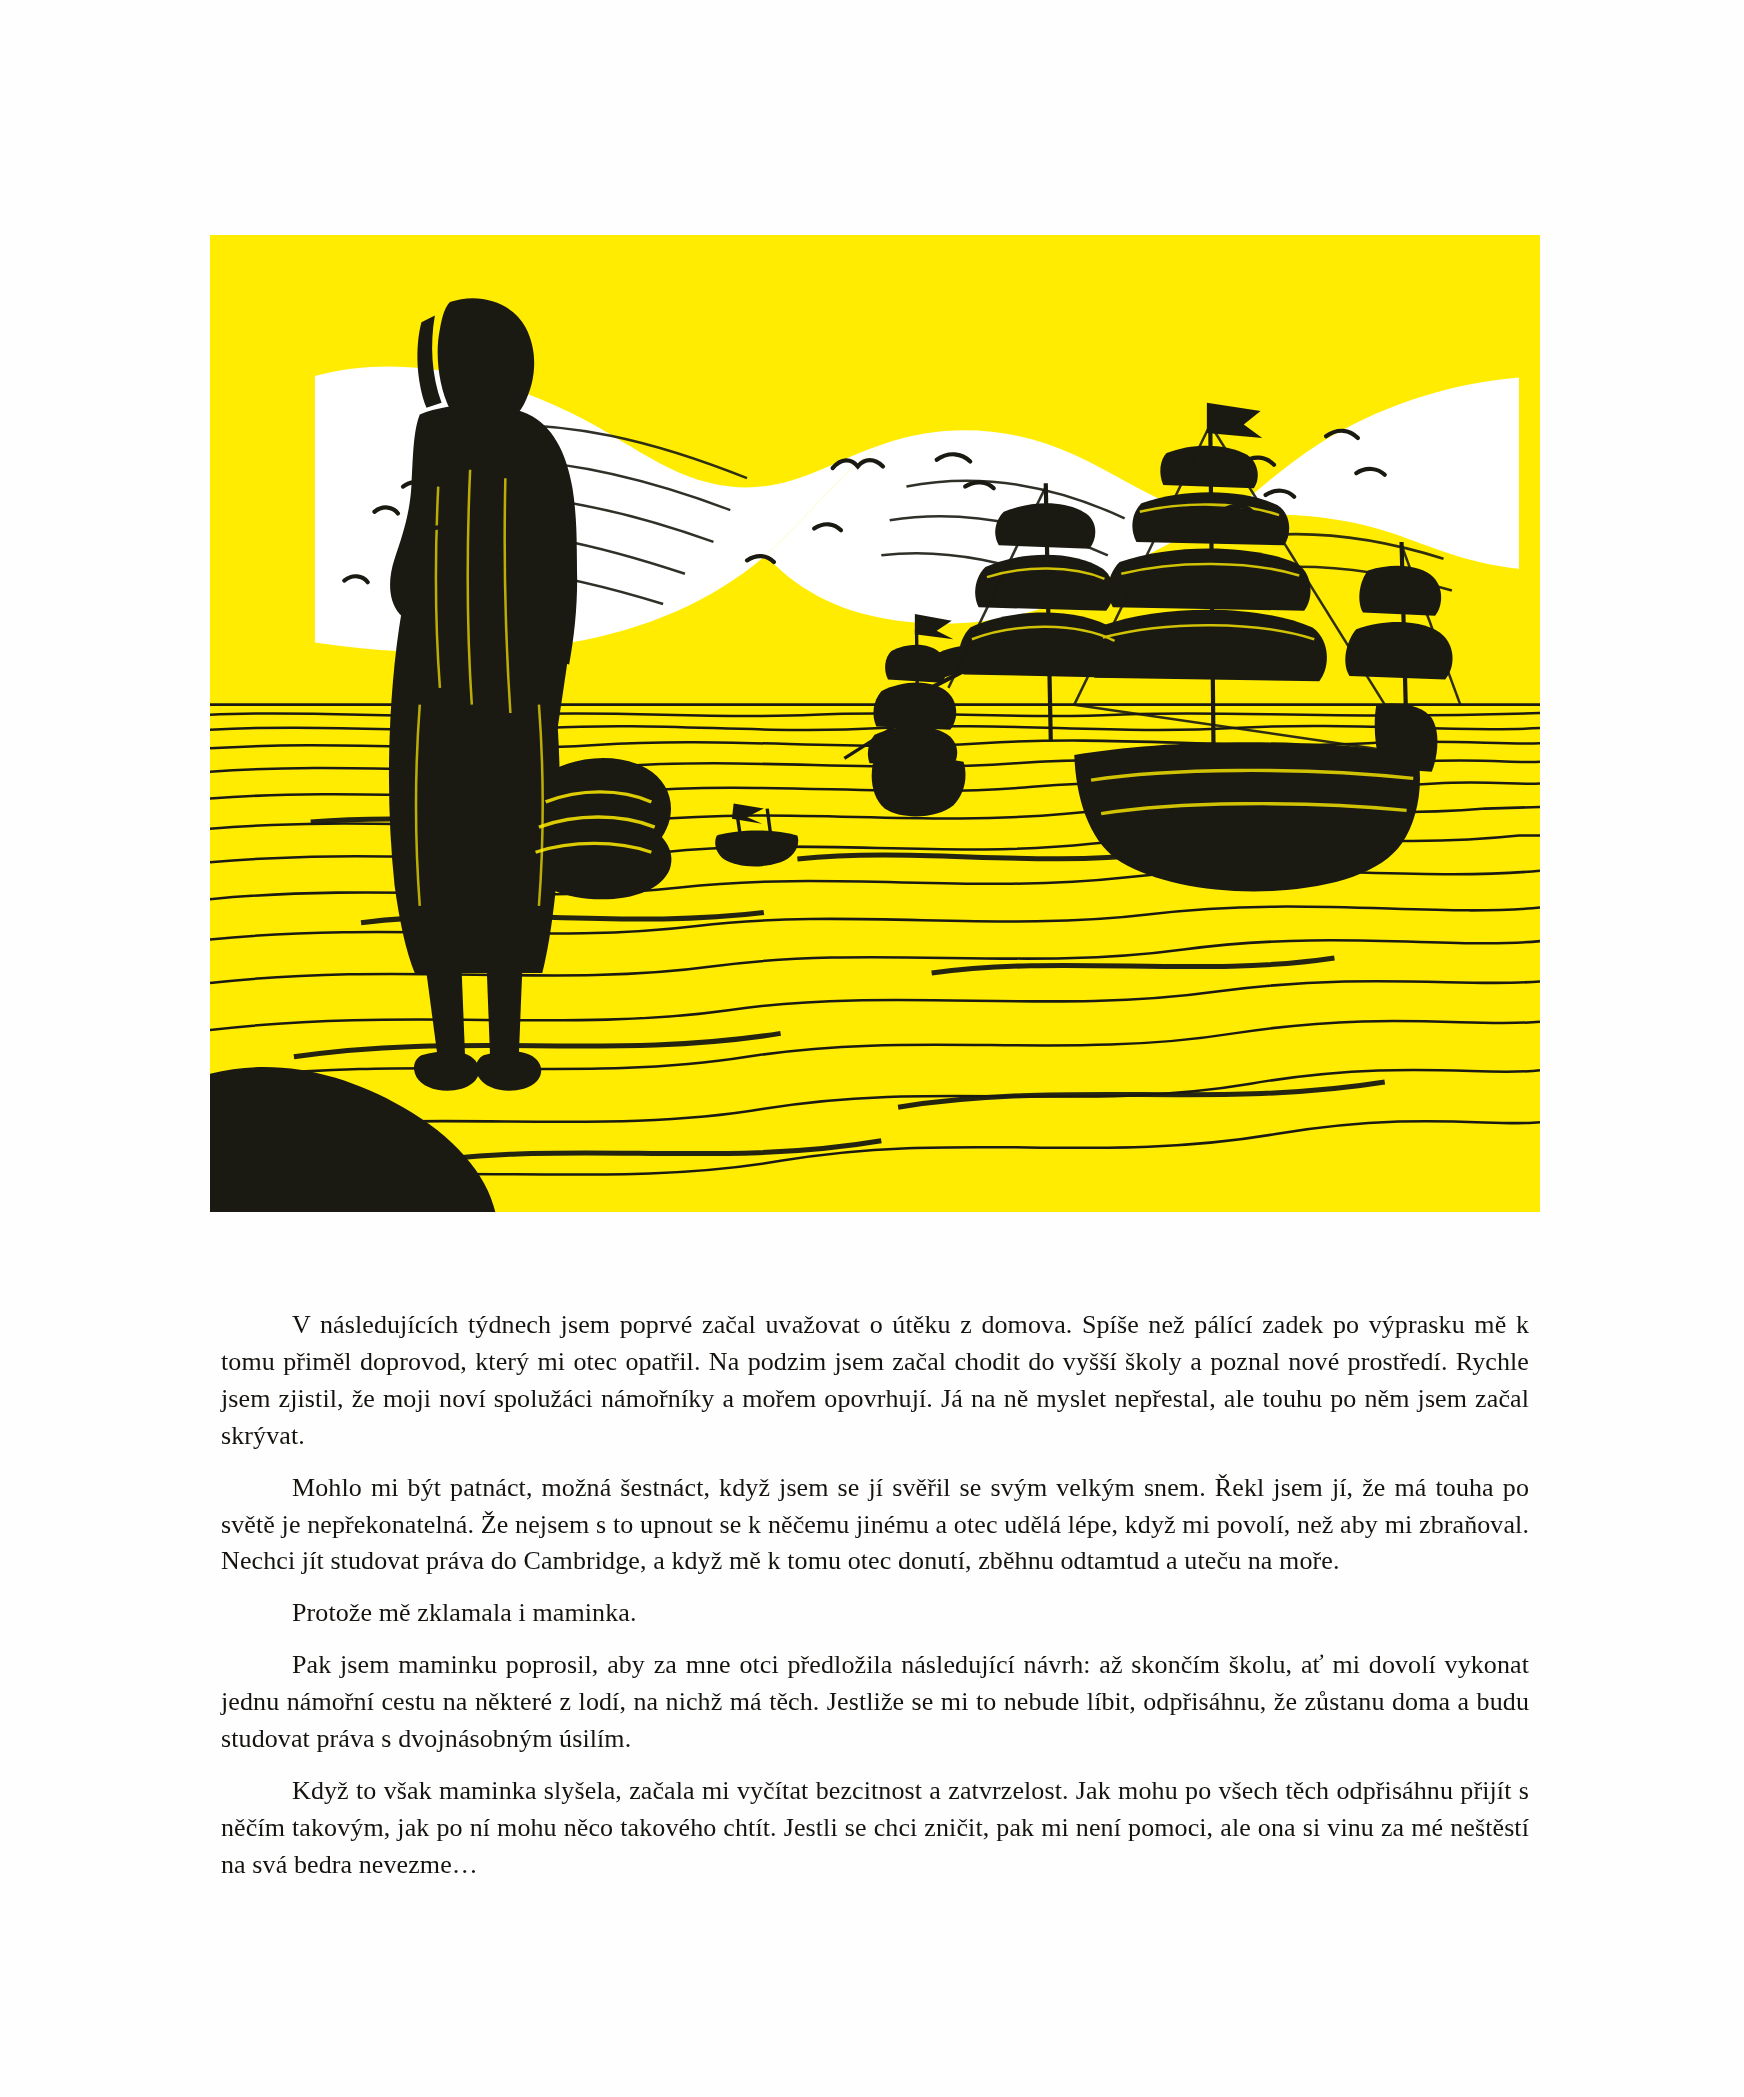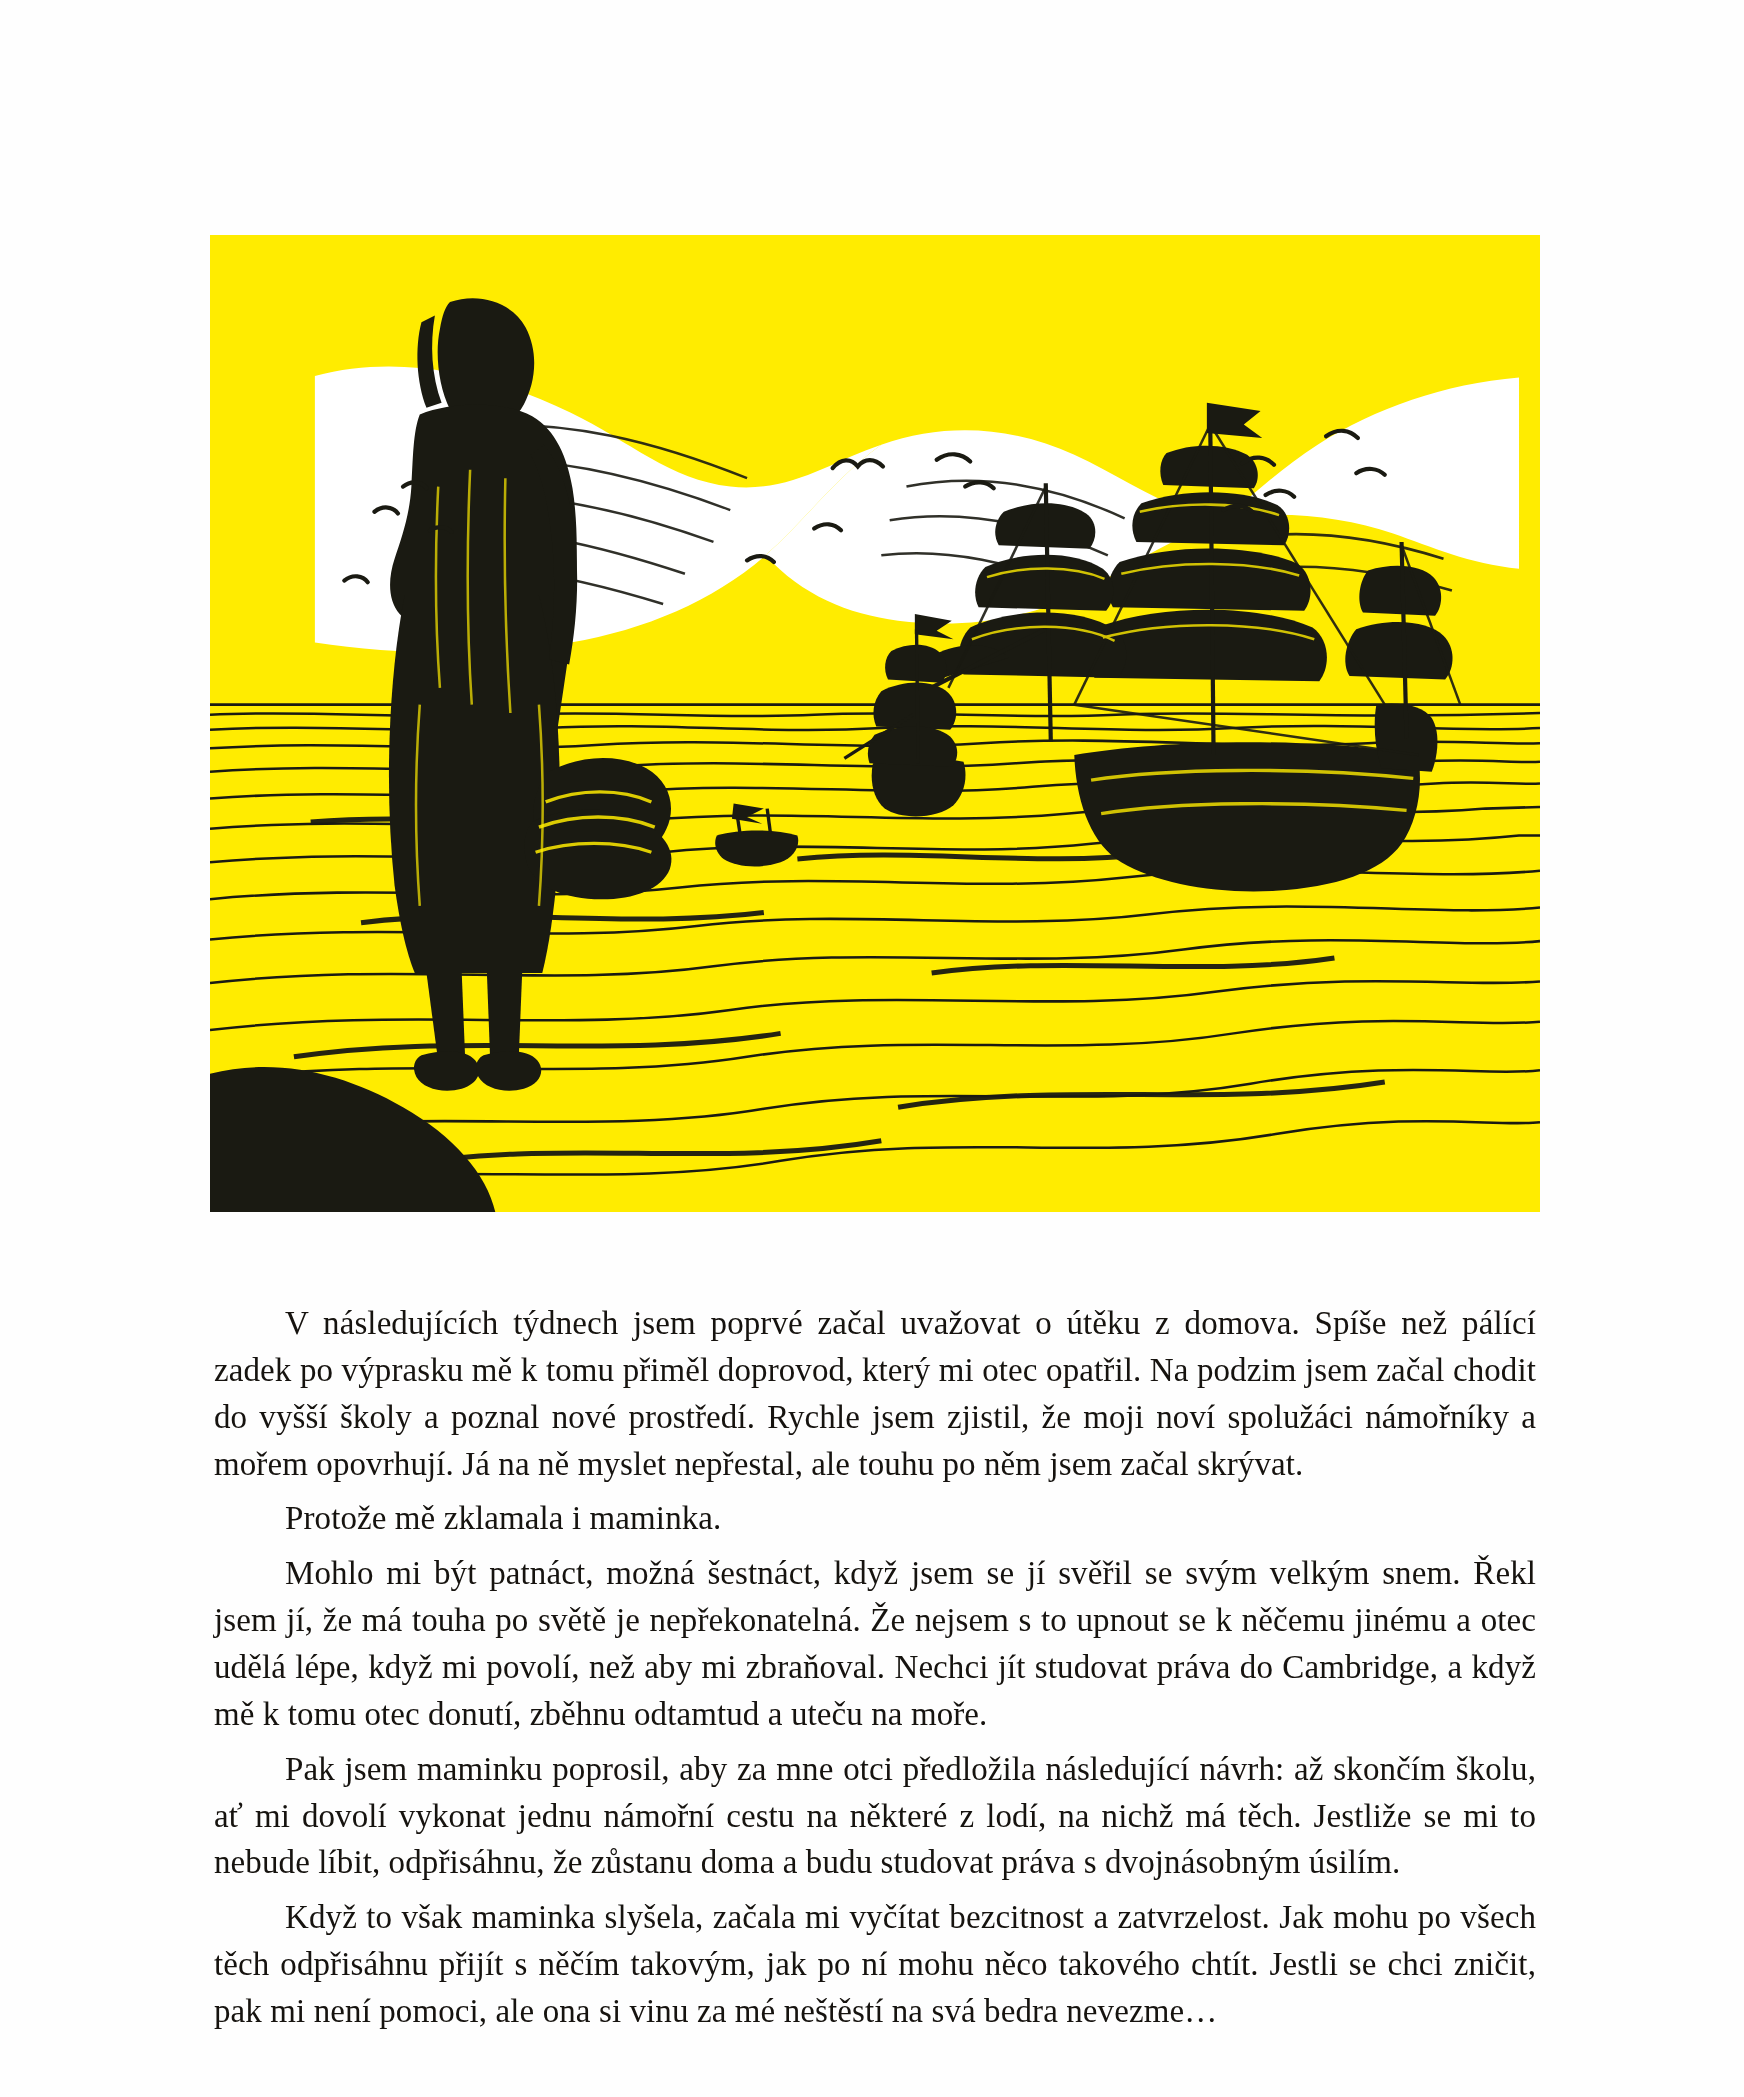--- a/index.html
+++ b/index.html
@@ -35,22 +35,22 @@
   }
 
   
   .text-block {
     position: absolute;
     left: 206px;
     top: 1292px;
     width: 1338px;
   }
   .para {
-    margin: 8px;
-    font-size: 33px;
+    margin: 15px;
+    font-size: 26px;
     line-height: 1.42;
     text-align: justify;
     text-justify: inter-word;
     color: #16130f;
     letter-spacing: 0.1px;
   }
   .para.indent {
     text-indent: 71px;
   }
   .para + .para {
@@ -250,20 +250,20 @@
         <path d="M262 352 C 272 346 282 348 288 354"></path>
         <path d="M160 412 C 170 404 182 406 188 414"></path>
         <path d="M640 388 C 652 380 664 382 672 390"></path>
         <path d="M720 350 C 732 342 744 344 752 352"></path>
       </g>
     </svg>
   </div>
 
   <div class="text-block">
     <p class="para indent">V následujících týdnech jsem poprvé začal uvažovat o útěku z domova. Spíše než pálící zadek po výprasku mě k tomu přiměl doprovod, který mi otec opatřil. Na podzim jsem začal chodit do vyšší školy a poznal nové prostředí. Rychle jsem zjistil, že moji noví spolužáci námořníky a mořem opovrhují. Já na ně myslet nepřestal, ale touhu po něm jsem začal skrývat.</p>
+    <p class="para indent">Mohlo mi být patnáct, možná šestnáct, když jsem se jí svěřil se svým velkým snem. Řekl jsem jí, že má touha po světě je nepřekonatelná. Že nejsem s to upnout se k něčemu jinému a otec udělá lépe, když mi povolí, než aby mi zbraňoval. Nechci jít studovat práva do Cambridge, a když mě k tomu otec donutí, zběhnu odtamtud a uteču na moře.</p>
     <p class="para indent">Protože mě zklamala i maminka.</p>
-    <p class="para indent">Mohlo mi být patnáct, možná šestnáct, když jsem se jí svěřil se svým velkým snem. Řekl jsem jí, že má touha po světě je nepřekonatelná. Že nejsem s to upnout se k něčemu jinému a otec udělá lépe, když mi povolí, než aby mi zbraňoval. Nechci jít studovat práva do Cambridge, a když mě k tomu otec donutí, zběhnu odtamtud a uteču na moře.</p>
     <p class="para indent">Pak jsem maminku poprosil, aby za mne otci předložila následující návrh: až skončím školu, ať mi dovolí vykonat jednu námořní cestu na některé z lodí, na nichž má těch. Jestliže se mi to nebude líbit, odpřisáhnu, že zůstanu doma a budu studovat práva s dvojnásobným úsilím.</p>
     <p class="para indent">Když to však maminka slyšela, začala mi vyčítat bezcitnost a zatvrzelost. Jak mohu po všech těch odpřisáhnu přijít s něčím takovým, jak po ní mohu něco takového chtít. Jestli se chci zničit, pak mi není pomoci, ale ona si vinu za mé neštěstí na svá bedra nevezme…</p>
   </div>
 
 </div>
 
 
 </body></html>

